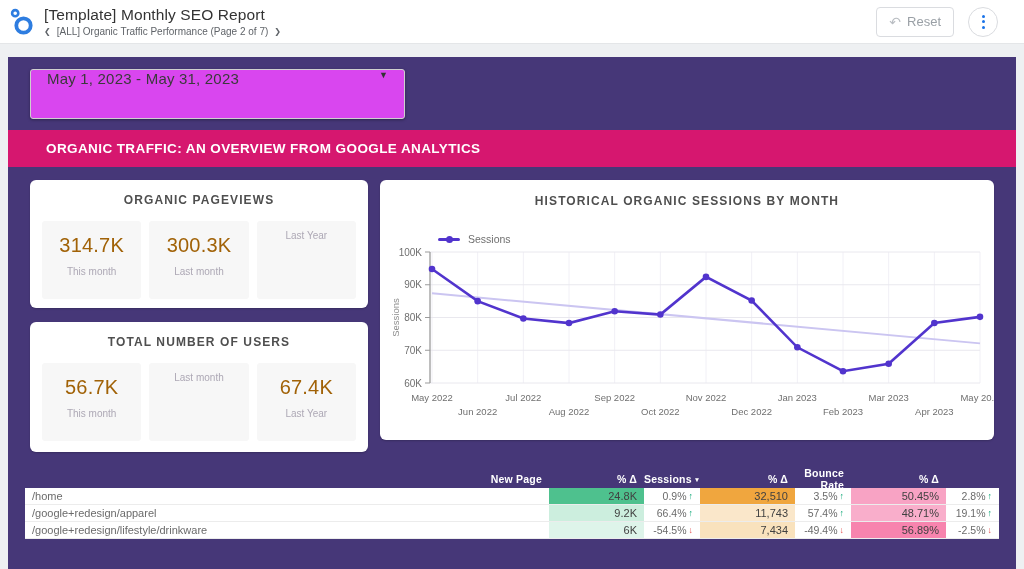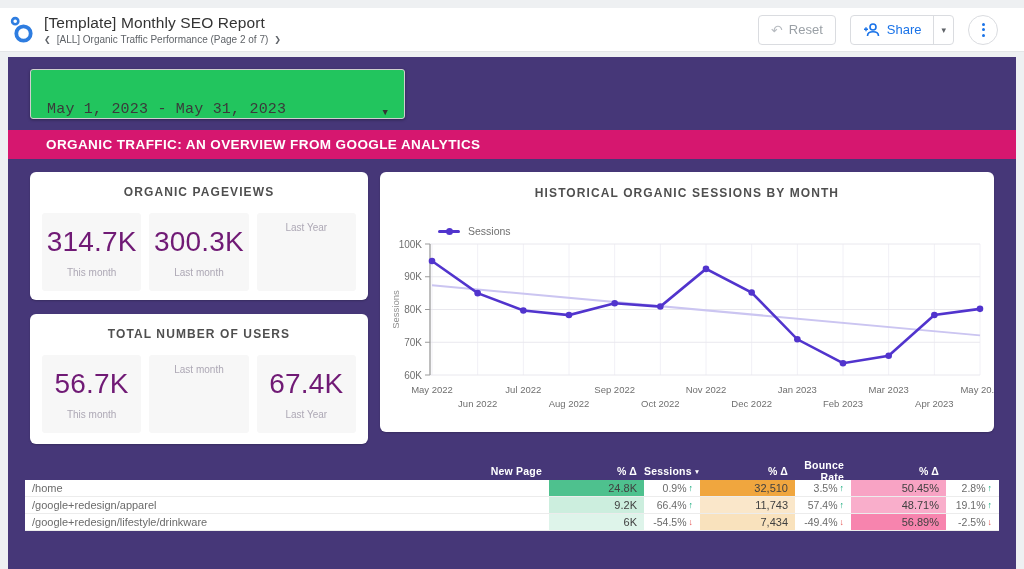--- a/index.html
+++ b/index.html
@@ -1,55 +1,55 @@
 <!DOCTYPE html>
 <html><head>
 <meta charset="utf-8">
 <style>
   * { margin:0; padding:0; box-sizing:border-box; }
   html,body { width:1024px; height:569px; overflow:hidden; background:#eef0f2;
     font-family:"Liberation Sans", sans-serif; }
 
   
-  .topbar { position:absolute; top:8px; left:0; width:1024px; height:44px; background:#fff;
+  .topbar { position:absolute; top:0; left:0; width:1024px; height:44px; background:#fff;
     border-bottom:1px solid #e4e6e8; display:flex; align-items:center; }
   .logo-wrap { width:44px; display:flex; justify-content:center; }
   .title-block { display:flex; flex-direction:column; }
   .report-title { font-size:15.5px; color:#333; font-weight:500; letter-spacing:.1px; }
   .breadcrumb { display:flex; align-items:center; gap:6px; margin-top:2px; font-size:10px; color:#5f6368; }
   .bc-chev { font-size:8px; color:#5f6368; cursor:pointer; }
   .topbar-actions { margin-left:auto; display:flex; align-items:center; gap:14px; padding-right:26px; }
   .btn { display:flex; align-items:center; border:1px solid #dadce0; border-radius:4px; background:#fff; height:30px; }
   .btn-reset { padding:0 12px; gap:6px; color:#9aa0a6; font-size:13px; }
   .reset-ic { font-size:14px; color:#b9bdc2; }
   .btn-share { color:#1a73e8; font-weight:500; font-size:13px; }
   .share-main { display:flex; align-items:center; gap:7px; padding:0 12px; }
   .share-caret { padding:0 7px; border-left:1px solid #dadce0; color:#5f6368; font-size:9px; height:100%; display:flex; align-items:center; }
   .kebab { width:30px; height:30px; border:1px solid #dadce0; border-radius:50%; display:flex; flex-direction:column; align-items:center; justify-content:center; gap:2.5px; background:#fff; }
   .kebab i { width:3px; height:3px; border-radius:50%; background:#1a73e8; }
 
   
   .canvas { position:absolute; left:8px; right:8px; top:57px; height:512px; background:#463778; overflow:hidden; }
 
-  .date-box { margin:12px 0 0 22px; width:375px; height:50px; background:#22c55e; border:1px solid #cfcfcf;
-    border-radius:3px; box-shadow:0 1px 3px rgba(0,0,0,.35); display:flex; align-items:flex-end; padding:0 16px;font-family:Liberation Mono, monospace; }
+  .date-box { margin:12px 0 0 22px; width:375px; height:50px; background:#d946ef; border:1px solid #cfcfcf;
+    border-radius:3px; box-shadow:0 1px 3px rgba(0,0,0,.35); display:flex; align-items:flex-start; padding:0 16px; }
   .date-box .txt { font-size:15px; color:#3a3a3a; letter-spacing:.2px; }
   .date-box .caret { margin-left:auto; font-size:9px; color:#333; }
 
-  .banner { margin-top:11px; height:29px; background:#d6176f; display:flex; align-items:center; }
+  .banner { margin-top:11px; height:37px; background:#d6176f; display:flex; align-items:center; }
   .banner span { color:#fff; font-weight:bold; font-size:13.5px; letter-spacing:.4px; padding-left:38px; }
 
   .content { display:flex; gap:12px; margin:13px 22px 0 22px; }
   .left-col { width:340px; display:flex; flex-direction:column; gap:14px; }
   .card { background:#fff; border-radius:6px; box-shadow:0 1px 2px rgba(0,0,0,.2); }
   .scorecard { height:128px; padding-top:13px; }
   .card-title { text-align:center; font-size:12px; font-weight:bold; letter-spacing:1.1px; color:#4f4f4f; }
   .tiles { display:flex; gap:8px; margin:14px 12px 0 12px; }
   .tile { flex:1; height:78px; background:#f7f7f7; border-radius:3px; text-align:center; }
-  .tile .val { font-size:28px; color:#701a75; margin-top:13px; letter-spacing:.2px; }
+  .tile .val { font-size:20px; color:#a16207; margin-top:13px; letter-spacing:.2px; }
   .tile .lbl { font-size:10px; color:#ada8b5; margin-top:9px; }
 
   .chart-card { flex:1; height:260px; padding-top:14px; }
   .legend { display:flex; align-items:center; gap:8px; margin:25px 0 2px 58px; }
   .legend-marker { position:relative; width:22px; height:8px; }
   .legend-marker .ln { position:absolute; top:3px; left:0; width:22px; height:2.5px; background:#5134cd; border-radius:2px; }
   .legend-marker .dt { position:absolute; top:0.5px; left:7.5px; width:7px; height:7px; background:#5134cd; border-radius:50%; }
   .legend-label { font-size:10.5px; color:#6f6f6f; }
   #sessions-chart { display:block; margin-left:10px; }
 
@@ -85,33 +85,20 @@
       <span class="bc-chev">❮</span>
       <span>[ALL] Organic Traffic Performance (Page 2 of 7)</span>
       <span class="bc-chev">❯</span>
     </div>
   </div>
   <div class="topbar-actions">
     <button class="btn btn-reset">
       <span class="reset-ic">↶</span>
       <span>Reset</span>
     </button>
-    <div class="btn btn-share">
-      <div class="share-main">
-        <svg width="17" height="14" viewBox="0 0 17 14">
-          <circle cx="10" cy="4" r="3" fill="none" stroke="#1a73e8" stroke-width="1.6"></circle>
-          <path d="M4.5 13c0-2.8 2.4-4.2 5.5-4.2s5.5 1.4 5.5 4.2" fill="none" stroke="#1a73e8" stroke-width="1.6"></path>
-          <path d="M3 4.2v4 M1 6.2h4" stroke="#1a73e8" stroke-width="1.4"></path>
-        </svg>
-        <span>Share</span>
-      </div>
-      <div class="share-caret">
-        <span>▾</span>
-      </div>
-    </div>
     <button class="kebab">
       <i></i>
         <i></i>
         <i></i>
     </button>
   </div>
 </header>
 
 <div class="canvas">
 

